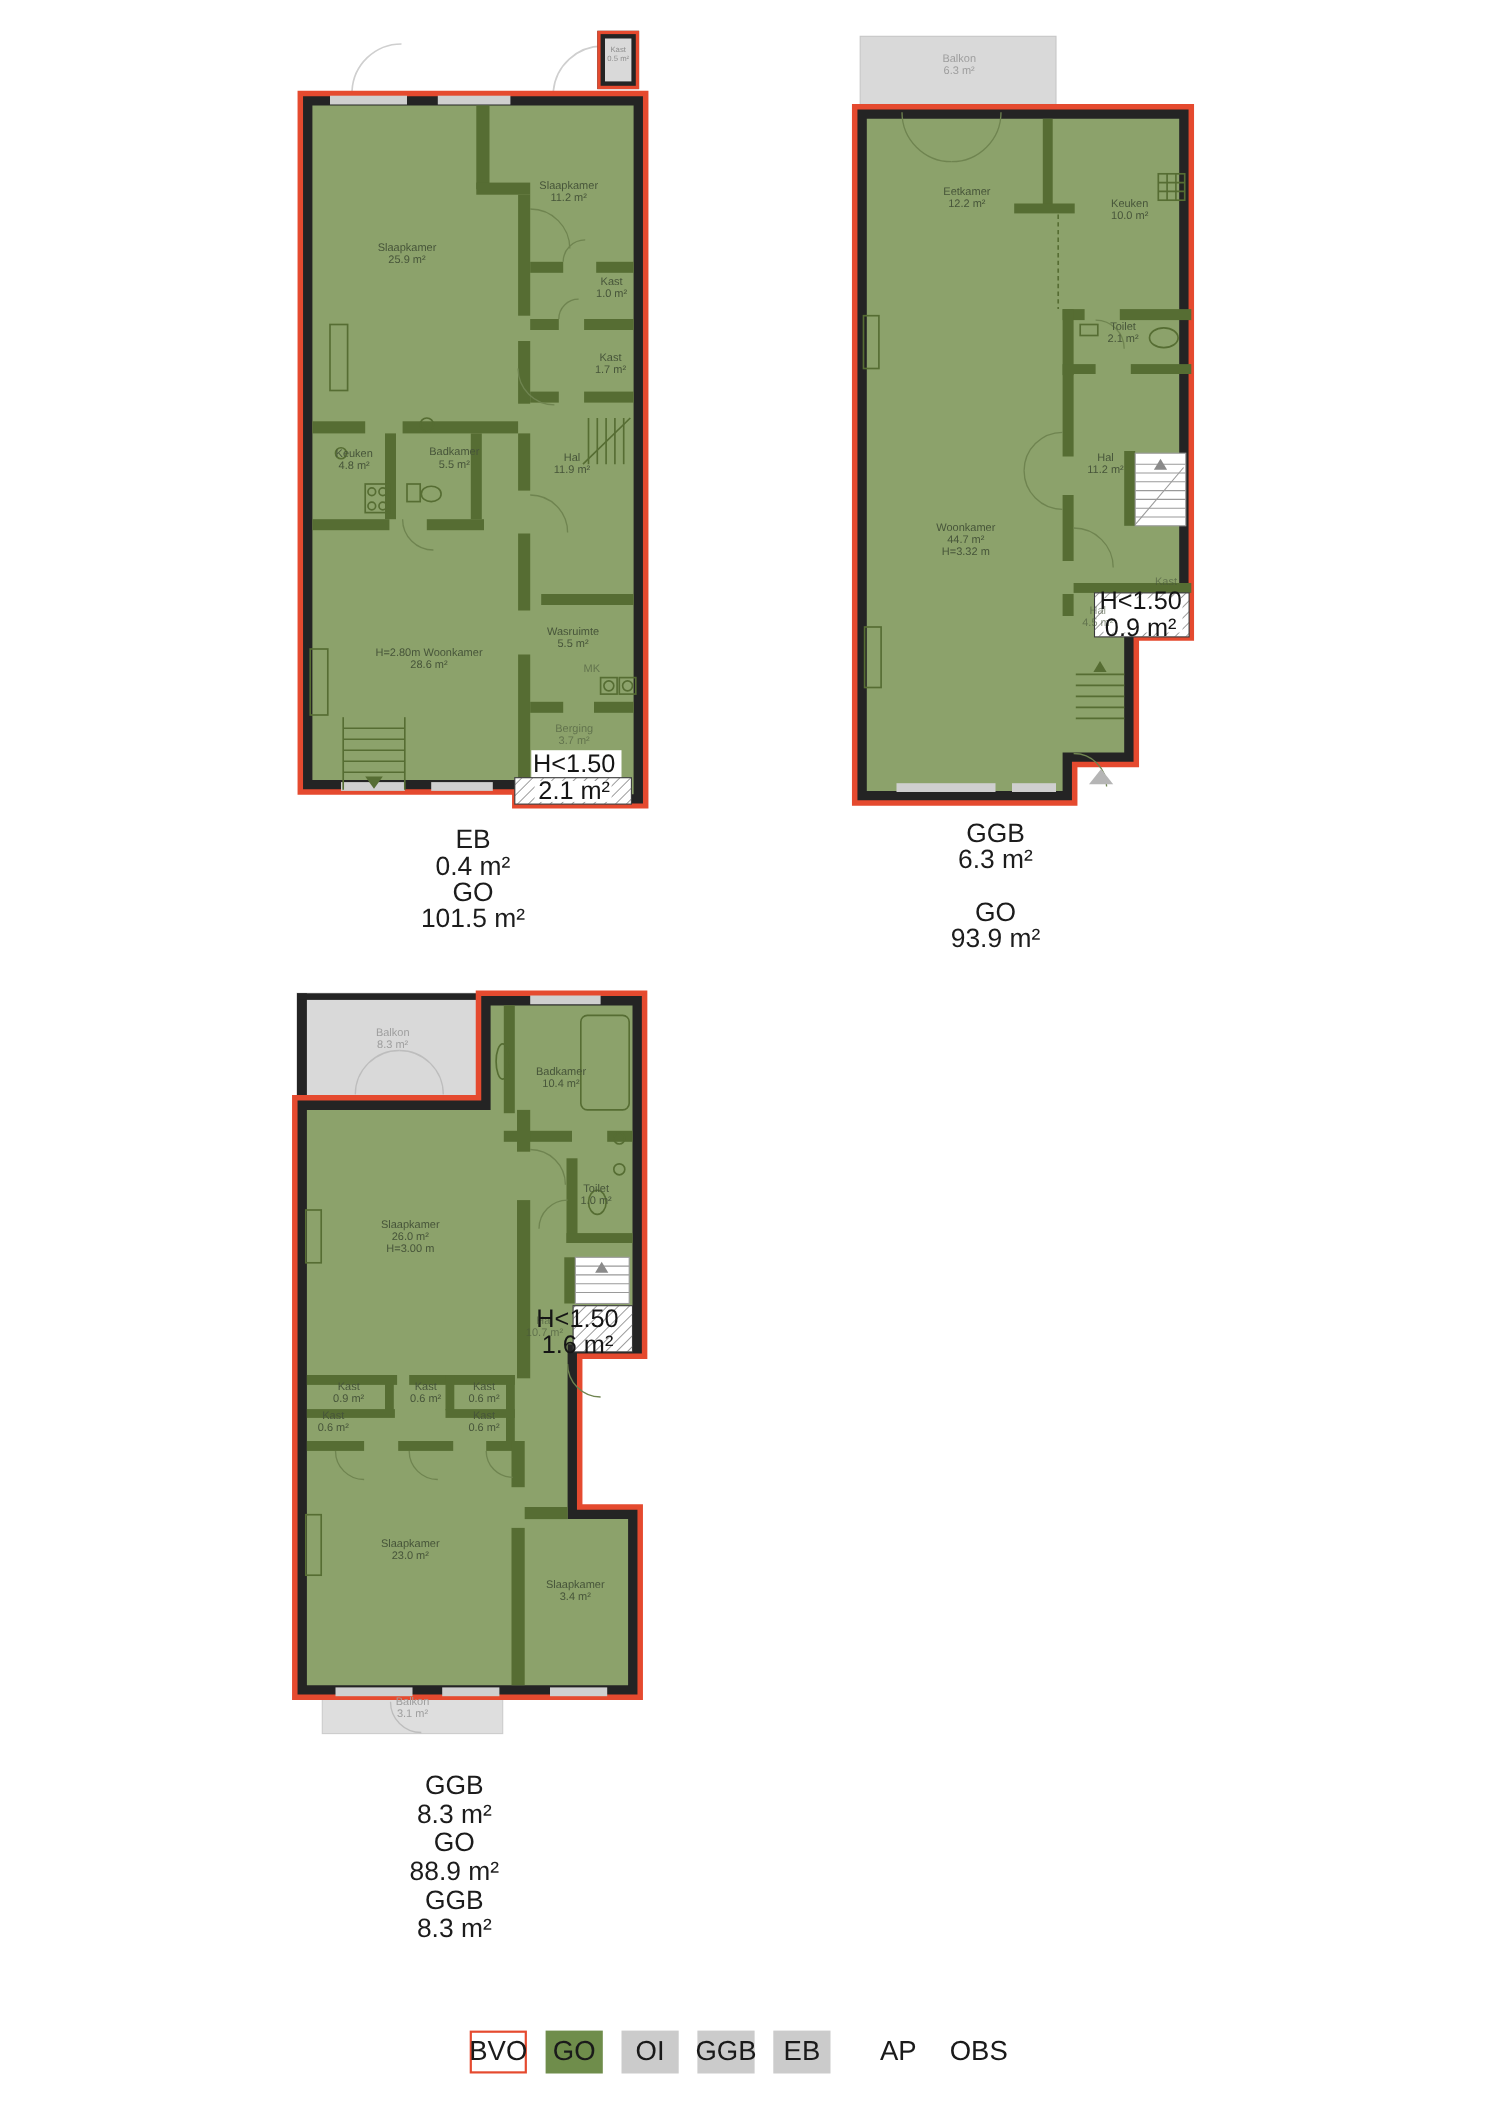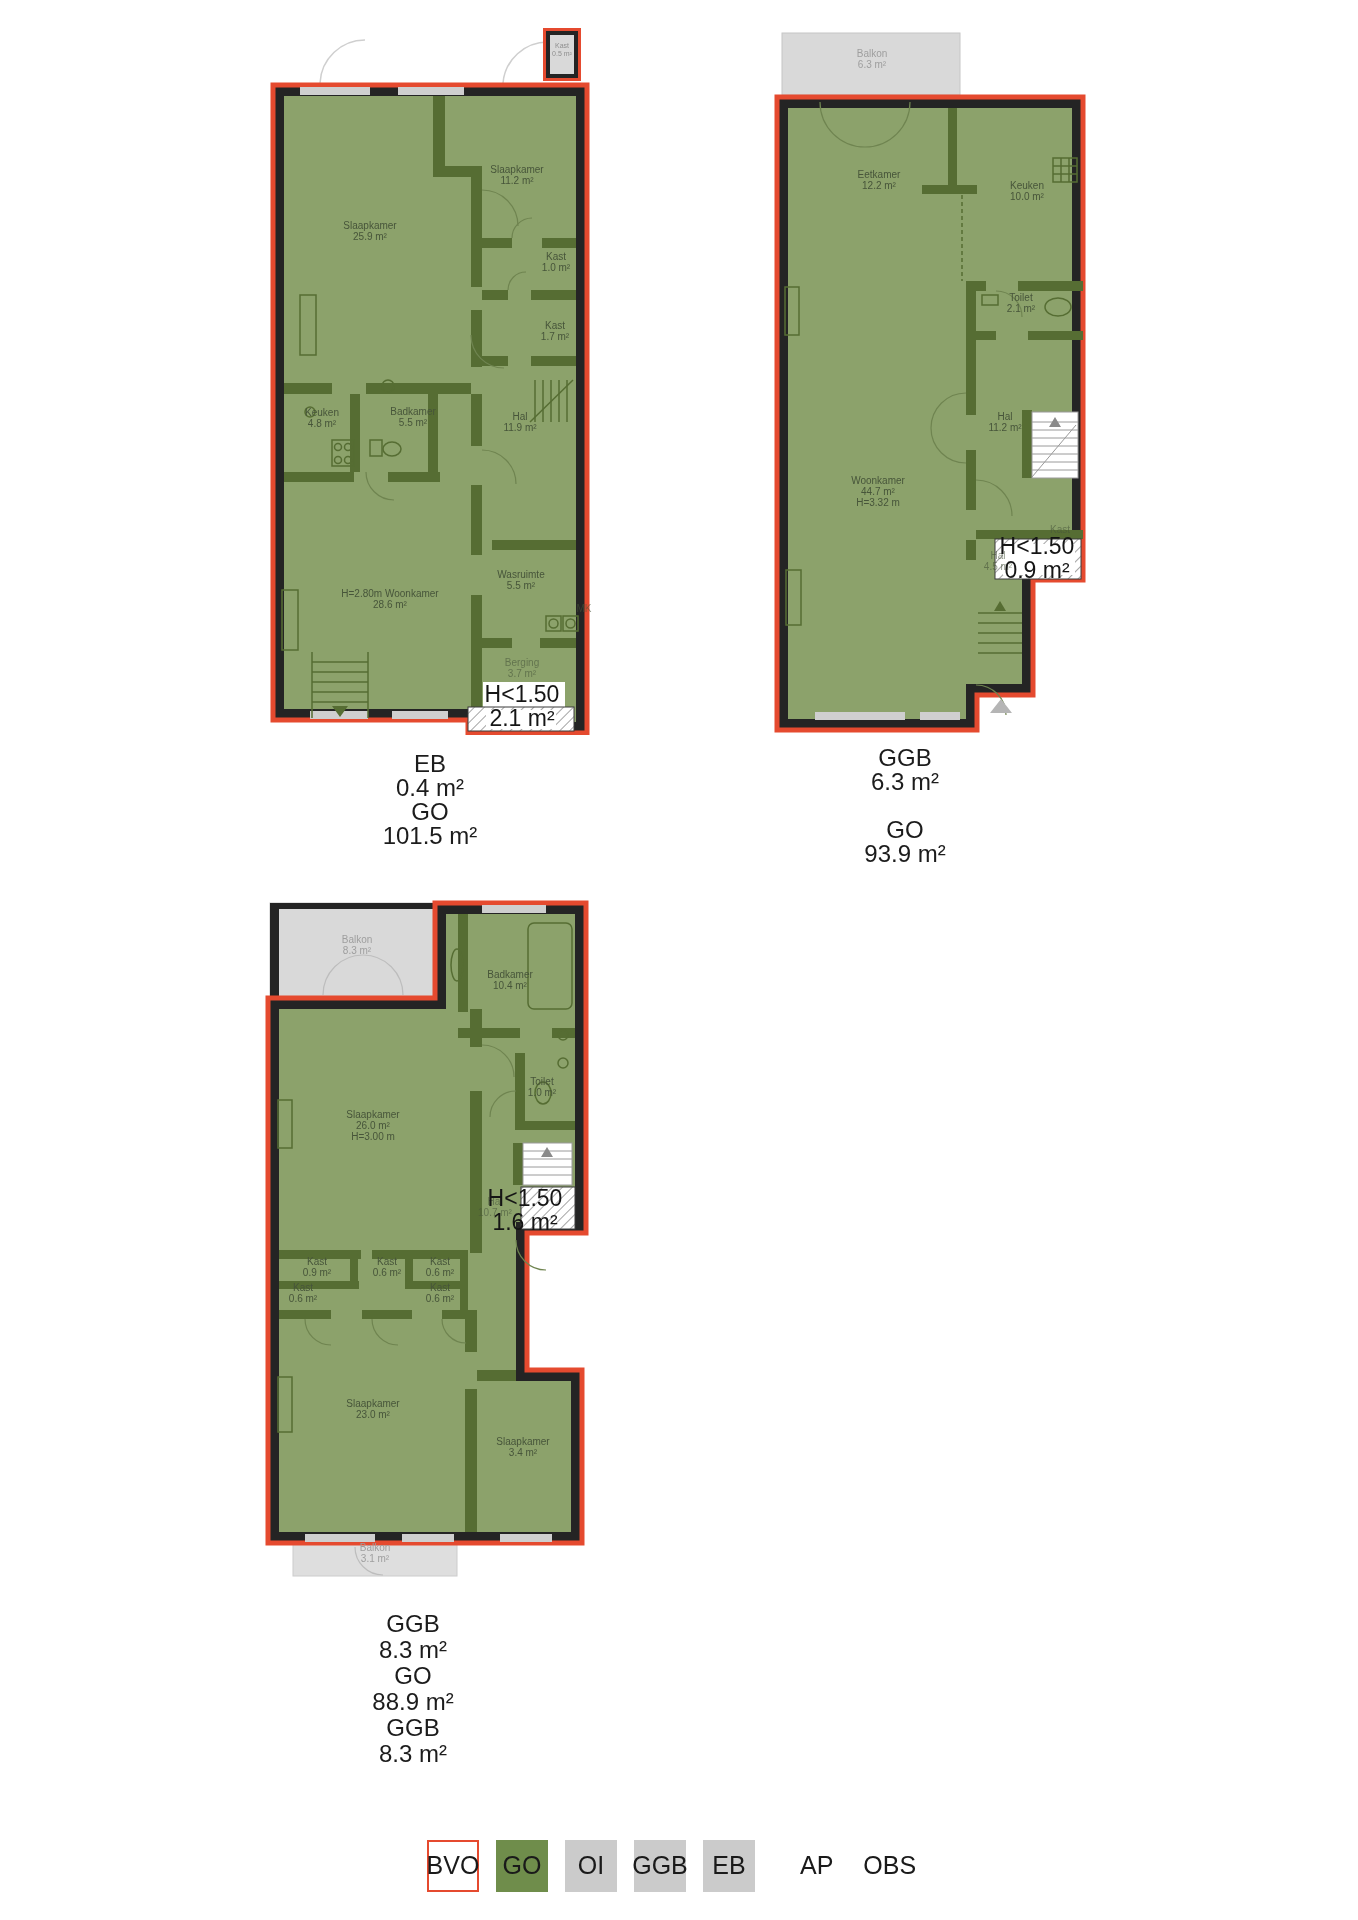--- a/index.html
+++ b/index.html
@@ -51,21 +51,21 @@
   .cap-26 > div{height:26px;}
 
   .kast-badge{position:absolute;left:543px;top:28px;width:38px;height:53px;
     box-sizing:border-box;border:3px solid var(--outline-red);background:var(--perimeter-wall);}
   .kast-badge-inner{position:absolute;left:4px;top:4px;right:4px;bottom:4px;
     background:var(--balcony-gray);color:#8F8F8F;font-size:7px;line-height:8px;
     text-align:center;box-sizing:border-box;padding-top:7px;overflow:hidden;}
 
   .legend{position:absolute;left:427px;top:1838px;height:55px;display:flex;
     align-items:center;font-size:25px;color:#1A1A1A;}
-  .lg-box{width:52px;height:52px;margin-right:17px;display:flex;align-items:center;
+  .lg-box{width:52px;height:39px;margin-right:17px;display:flex;align-items:center;
     justify-content:center;box-sizing:border-box;}
   .lg-bvo{background:#fff;border:2px solid var(--outline-red);}
   .lg-go{background:var(--legend-green);}
   .lg-gray{background:var(--legend-gray);}
   .lg-plain{display:flex;align-items:center;}
   .lg-ap{margin-left:28px;}
   .lg-obs{margin-left:30px;}
 </style>
 </head>
 <body>
@@ -194,21 +194,21 @@
       <div>11.9 m²</div>
   </div>
   <div class="room-label" style="left:521px;top:580px">
     <div>Wasruimte</div>
       <div>5.5 m²</div>
   </div>
   <div class="room-label" style="left:390px;top:599px">
     <div><span>H=2.80m</span> <span>Woonkamer</span></div>
     <div>28.6 m²</div>
   </div>
-  <div class="room-label faint" style="left:584px;top:608px">
+  <div class="room-label faint" style="left:538px;top:608px">
     <div>MK</div>
   </div>
   <div class="room-label faint" style="left:522px;top:668px">
     <div>Berging</div>
       <div>3.7 m²</div>
   </div>
   <div class="h-label" style="left:522px;top:706px">
     <div>H&lt;1.50</div>
     <div>2.1 m²</div>
   </div>

